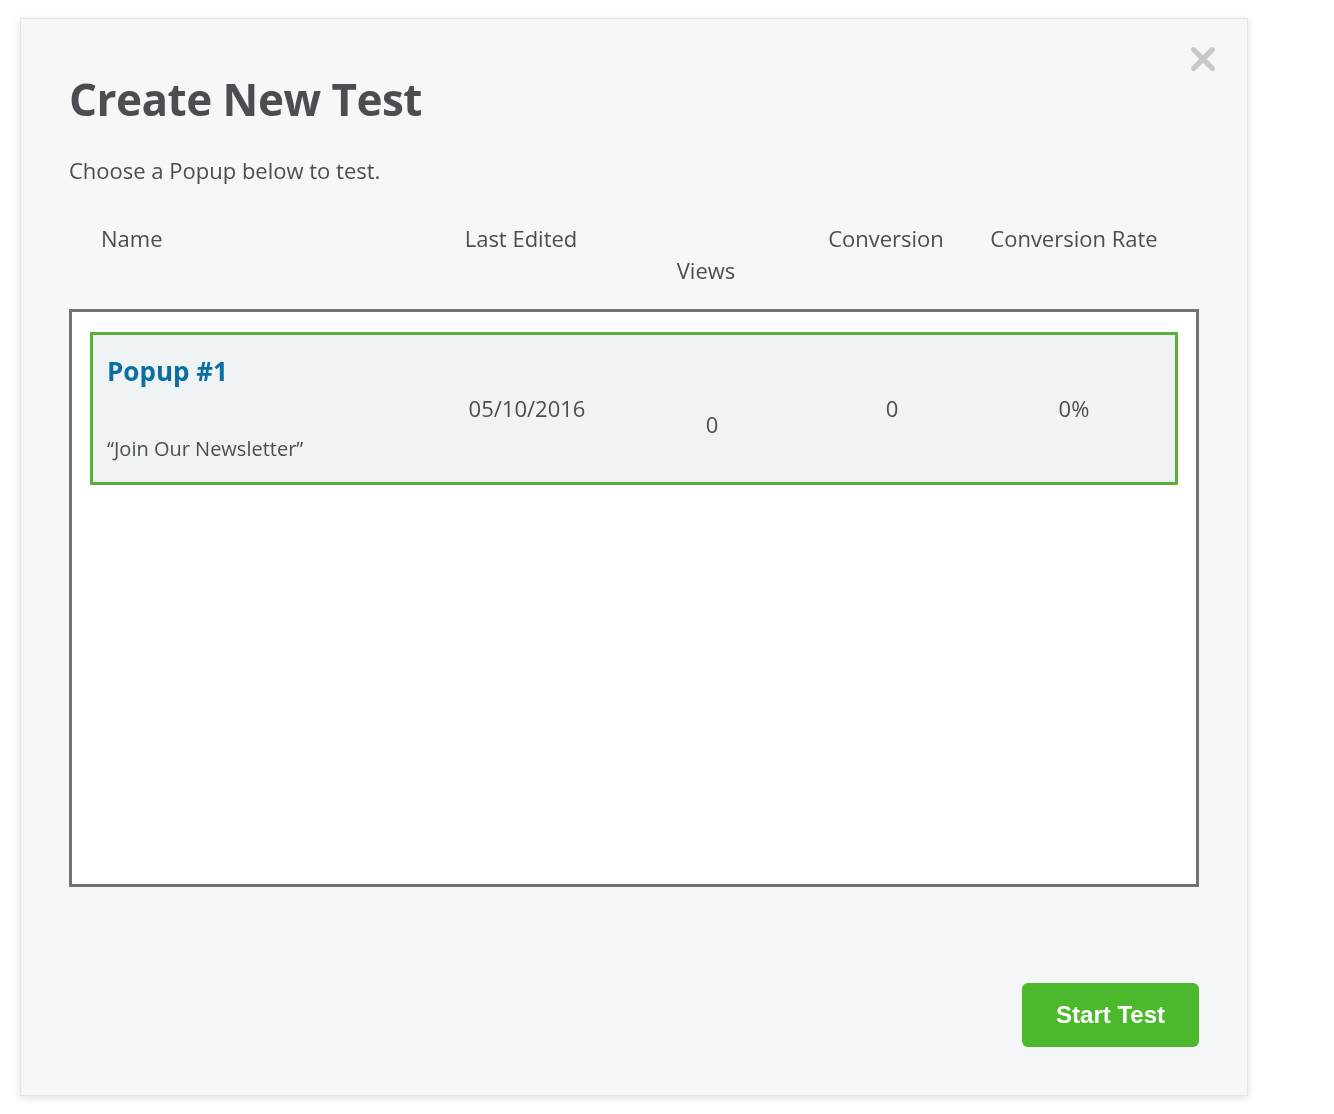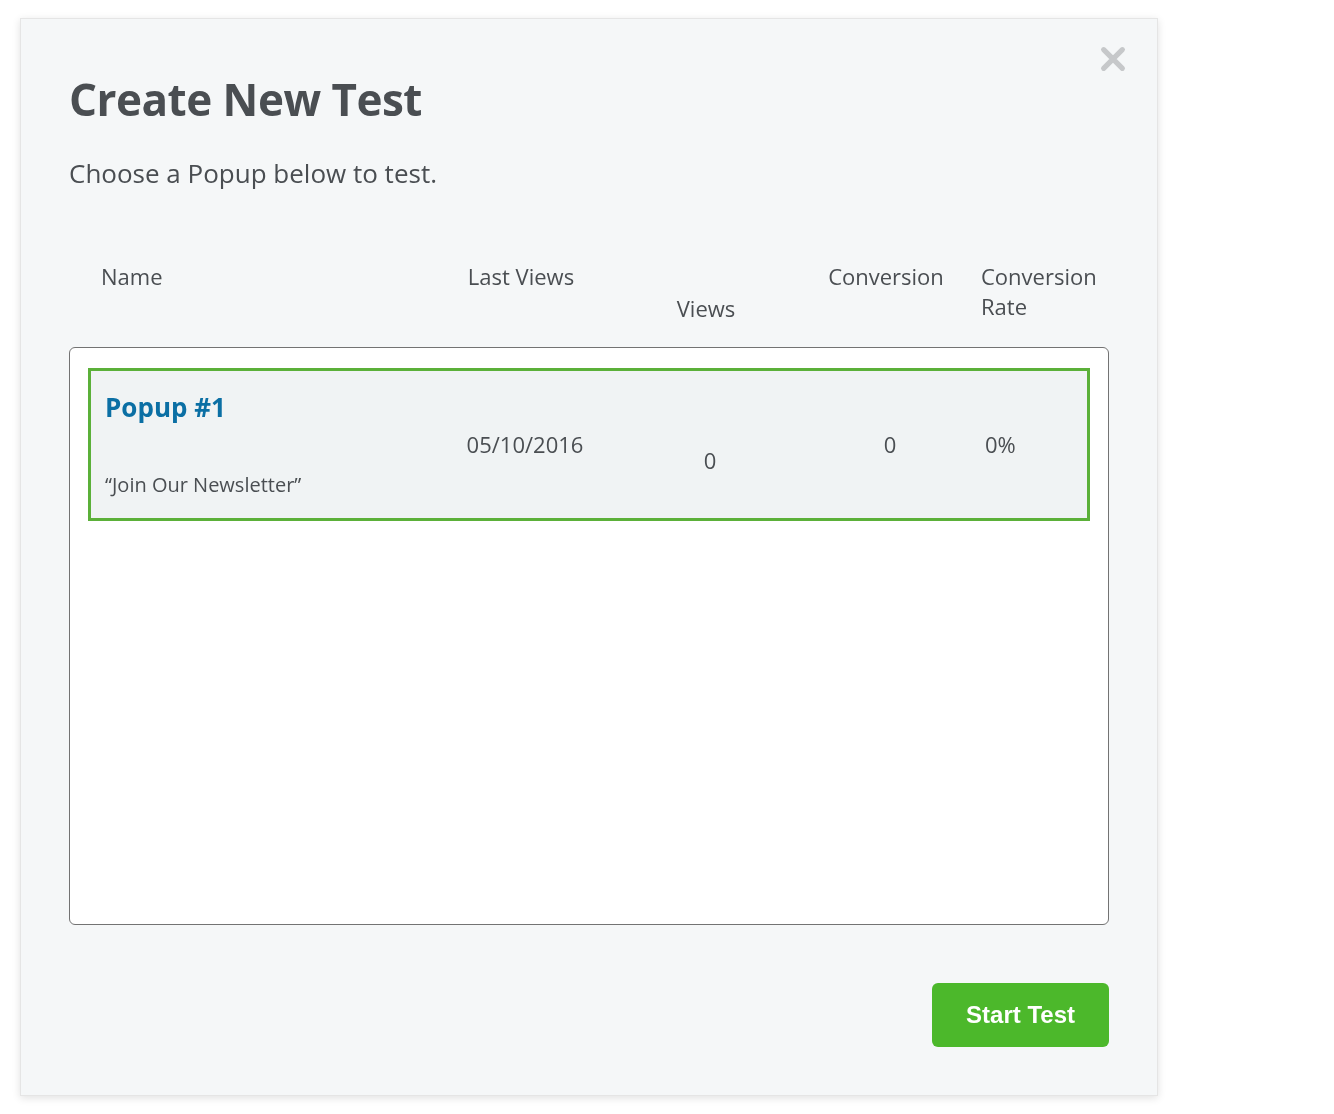--- a/index.html
+++ b/index.html
@@ -11,21 +11,21 @@
       font-family: "Open Sans", "Segoe UI", Arial, sans-serif;
       background: #ffffff;
       width: 1334px;
       height: 1114px;
       position: relative;
     }
     .modal {
       position: absolute;
       left: 20px;
       top: 18px;
-      width: 1138px;
+      width: 1228px;
       height: 1078px;
       background: #f5f7f8;
       border: 1px solid #e5e5e5;
       box-shadow: 0 2px 8px rgba(0,0,0,0.12);
       padding: 50px 48px 40px 48px;
     }
     .close-btn {
       position: absolute;
       top: 22px;
       right: 26px;
@@ -41,39 +41,39 @@
       height: 28px;
     }
     .modal-title {
       font-size: 44px;
       font-weight: 700;
       color: #4a4e52;
       margin-bottom: 26px;
       letter-spacing: -0.5px;
     }
     .modal-subtitle {
-      font-size: 26px;
+      font-size: 22px;
       color: #4a4e52;
-      margin-bottom: 70px;
+      margin-bottom: 38px;
     }
     .table-header {
       display: flex;
       padding: 0 32px 24px 32px;
       font-size: 22px;
       color: #4a4e52;
     }
     .col-name   { flex: 0 0 320px; }
     .col-edited { flex: 0 0 200px; text-align: center; }
     .col-views  { flex: 0 0 170px; text-align: center; margin-top: 32px; }
     .col-conv   { flex: 0 0 190px; text-align: center; }
-    .col-rate   { flex: 1; }
+    .col-rate   { flex: 1; text-align: center; }
     .table-body {
       background: #ffffff;
-      border: 1px solid #737373;
-      border-radius: 6px;
+      border: 3px solid #737373;
+      border-radius: 0;
       height: 578px;
       padding: 20px 18px;
     }
     .row {
       display: flex;
       align-items: center;
       padding: 18px 14px 20px 14px;
       border: 3px solid #5bb039;
       background: #f0f3f4;
       cursor: pointer;
@@ -121,21 +121,21 @@
     <svg viewBox="0 0 24 24">
       <path d="M4 4 L20 20 M20 4 L4 20" stroke="#c6c8ca" stroke-width="4.5" stroke-linecap="round" fill="none"></path>
     </svg>
   </div>
 
   <h1 class="modal-title">Create New Test</h1>
   <p class="modal-subtitle">Choose a Popup below to test.</p>
 
   <div class="table-header">
     <div class="col-name">Name</div>
-    <div class="col-edited">Last Views</div>
+    <div class="col-edited">Last Edited</div>
     <div class="col-views">Views</div>
     <div class="col-conv">Conversion</div>
     <div class="col-rate">Conversion Rate</div>
   </div>
 
   <div class="table-body">
     <div class="row">
       <div class="col-name">
         <div class="popup-title">Popup #1</div>
         <div class="popup-desc">“Join Our Newsletter”</div>

